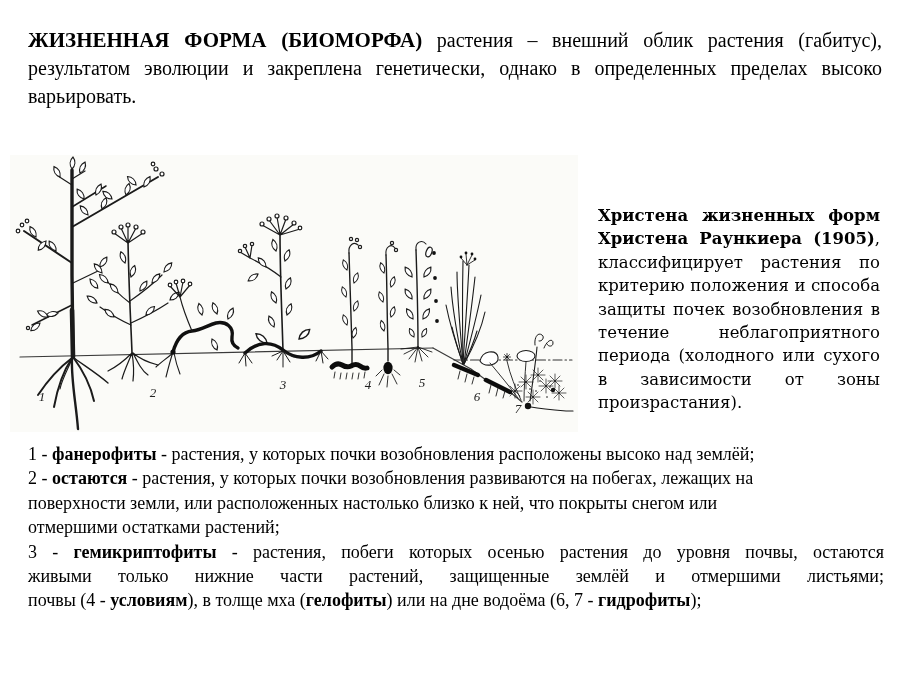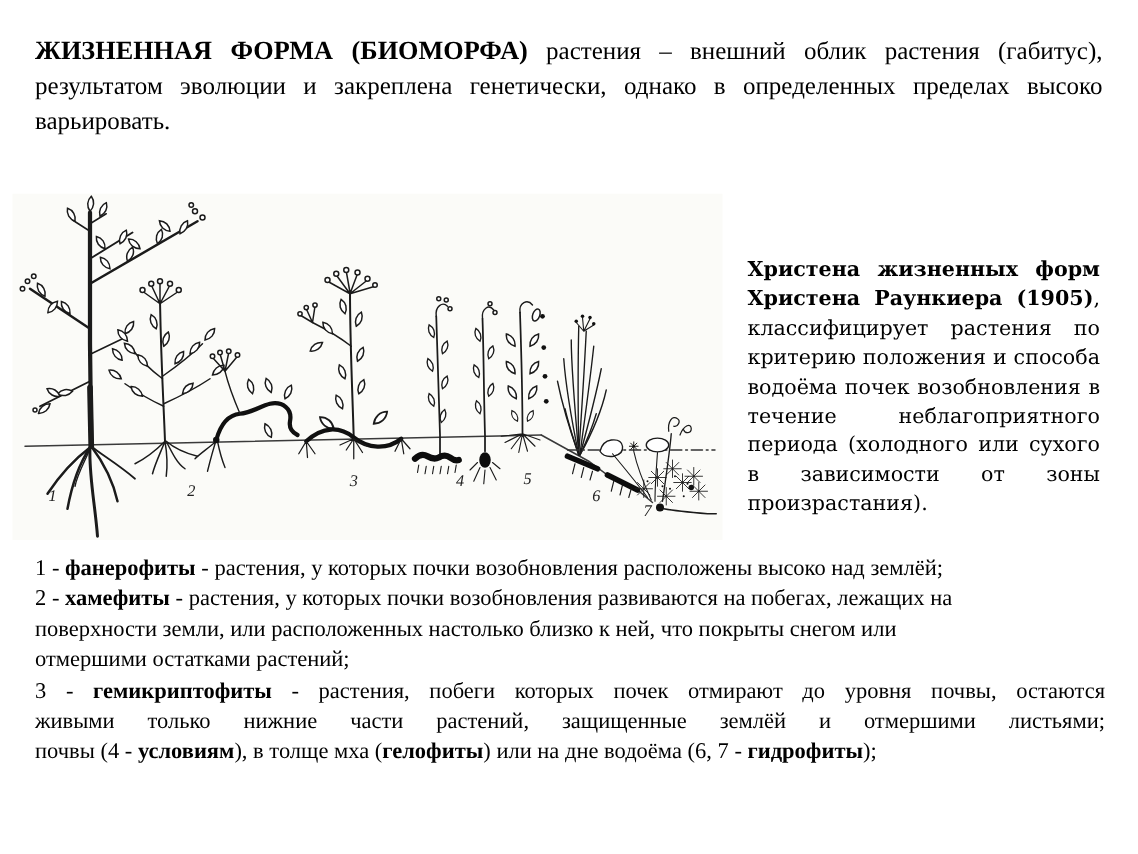--- a/index.html
+++ b/index.html
@@ -318,36 +318,36 @@
     </g>
   </g>
 </svg>
 </div>
 
 <div class="side-note">
     <div class="ln st"><span class="b">Христена жизненных форм</span></div>
     <div class="ln st"><span class="b">Христена Раункиера (1905)</span><span>,</span></div>
     <div class="ln st"><span>классифицирует растения по</span></div>
     <div class="ln st"><span>критерию положения и способа</span></div>
-    <div class="ln st"><span>водоёма почек возобновления в</span></div>
+    <div class="ln st"><span>защиты почек возобновления в</span></div>
     <div class="ln st"><span>течение неблагоприятного</span></div>
     <div class="ln st"><span>периода (холодного или сухого</span></div>
     <div class="ln st"><span>в зависимости от зоны</span></div>
     <div class="ln"><span>произрастания).</span></div>
   </div>
 
 <div class="legend">
   <div class="item">
       <div class="ln"><span>1 - </span><span class="b">фанерофиты</span><span> - растения, у которых почки возобновления расположены высоко над землёй;</span></div>
     </div>
   <div class="item">
-      <div class="ln"><span>2 - </span><span class="b">хамефиты</span><span> - растения, у которых почки возобновления развиваются на побегах, лежащих на</span></div>
+      <div class="ln"><span>2 - </span><span class="b">остаются</span><span> - растения, у которых почки возобновления развиваются на побегах, лежащих на</span></div>
       <div class="ln"><span>поверхности земли, или расположенных настолько близко к ней, что покрыты снегом или</span></div>
       <div class="ln"><span>отмершими остатками растений;</span></div>
     </div>
   <div class="item">
-      <div class="ln st"><span>3 - </span><span class="b">гемикриптофиты</span><span> - растения, побеги которых почек отмирают до уровня почвы, остаются</span></div>
+      <div class="ln st"><span>3 - </span><span class="b">гемикриптофиты</span><span> - растения, побеги которых осенью растения до уровня почвы, остаются</span></div>
       <div class="ln st"><span>живыми только нижние части растений, защищенные землёй и отмершими листьями;</span></div>
     </div>
   <div class="item">
       <div class="ln"><span>почвы (4 - </span><span class="b">условиям</span><span>), в толще мха (</span><span class="b">гелофиты</span><span>) или на дне водоёма (6, 7 - </span><span class="b">гидрофиты</span><span>);</span></div>
     </div>
 </div>
 
 </body></html>

